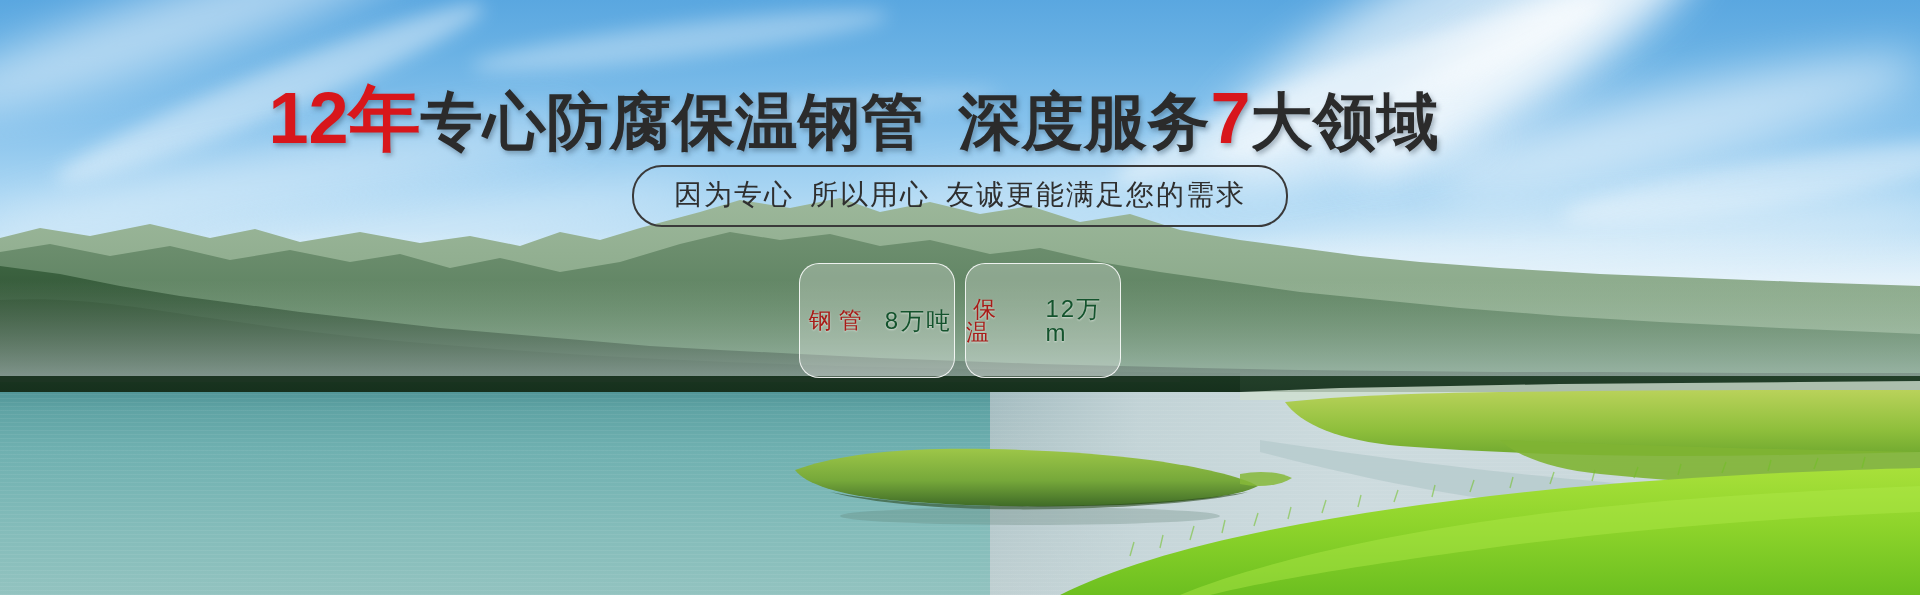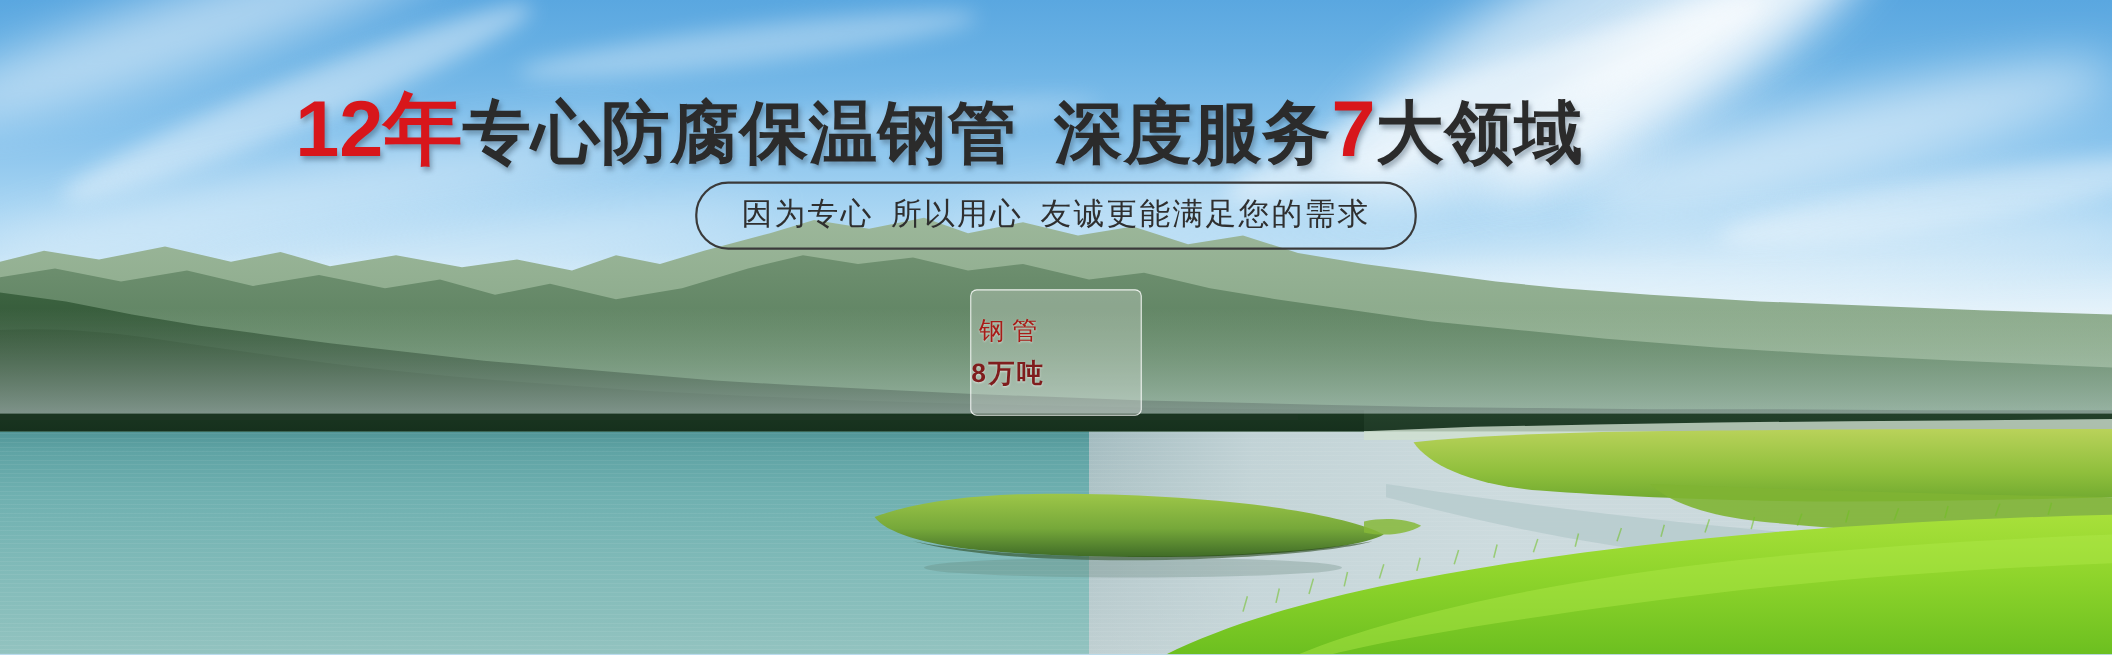--- a/index.html
+++ b/index.html
@@ -149,42 +149,42 @@
     position:absolute;
     left:0; top:263px; width:1920px;
     display:flex;
     justify-content:center;
     gap:10px;
     z-index:21;
   }
   .card {
     width:156px; height:115px;
     border:1px solid rgba(255,255,255,.85);
-    border-radius:6px;
+    border-radius:20px;
     background:rgba(255,255,255,.26);
     display:flex;
-    flex-direction:column;
+    flex-direction:row;
+    align-items:center;
     justify-content:center;
     gap:16px;
   }
   .card .label {
     font-size:23px;
     color:#a81c18;
     letter-spacing:7px;
     text-indent:7px;
     line-height:1;
     text-shadow:0 1px 2px rgba(255,255,255,.55);
   }
   .card .value {
     font-size:24px;
-    color:#7f1d1d;
+    color:#14532d;
     letter-spacing:2px;
     line-height:1;
     text-shadow:0 1px 2px rgba(255,255,255,.55);
-    font-weight:bold;
   }
   .card .value sup { font-size:14px; vertical-align:super; }
 </style>
 </head>
 <body>
 
 <div class="banner">
 
   <div class="sky">
     <div class="cloud c1 soft"></div>
@@ -326,17 +326,21 @@
     </div>
 
     <div class="cards">
 
       <div class="card">
         <div class="label">钢管</div>
         <div class="value"><span>8万吨</span></div>
       </div>
 
 
+      <div class="card">
+        <div class="label">保温</div>
+        <div class="value"><span>12万m</span></div>
+      </div>
 
     </div>
 
   </div>
 </div>
 
 </body></html>

